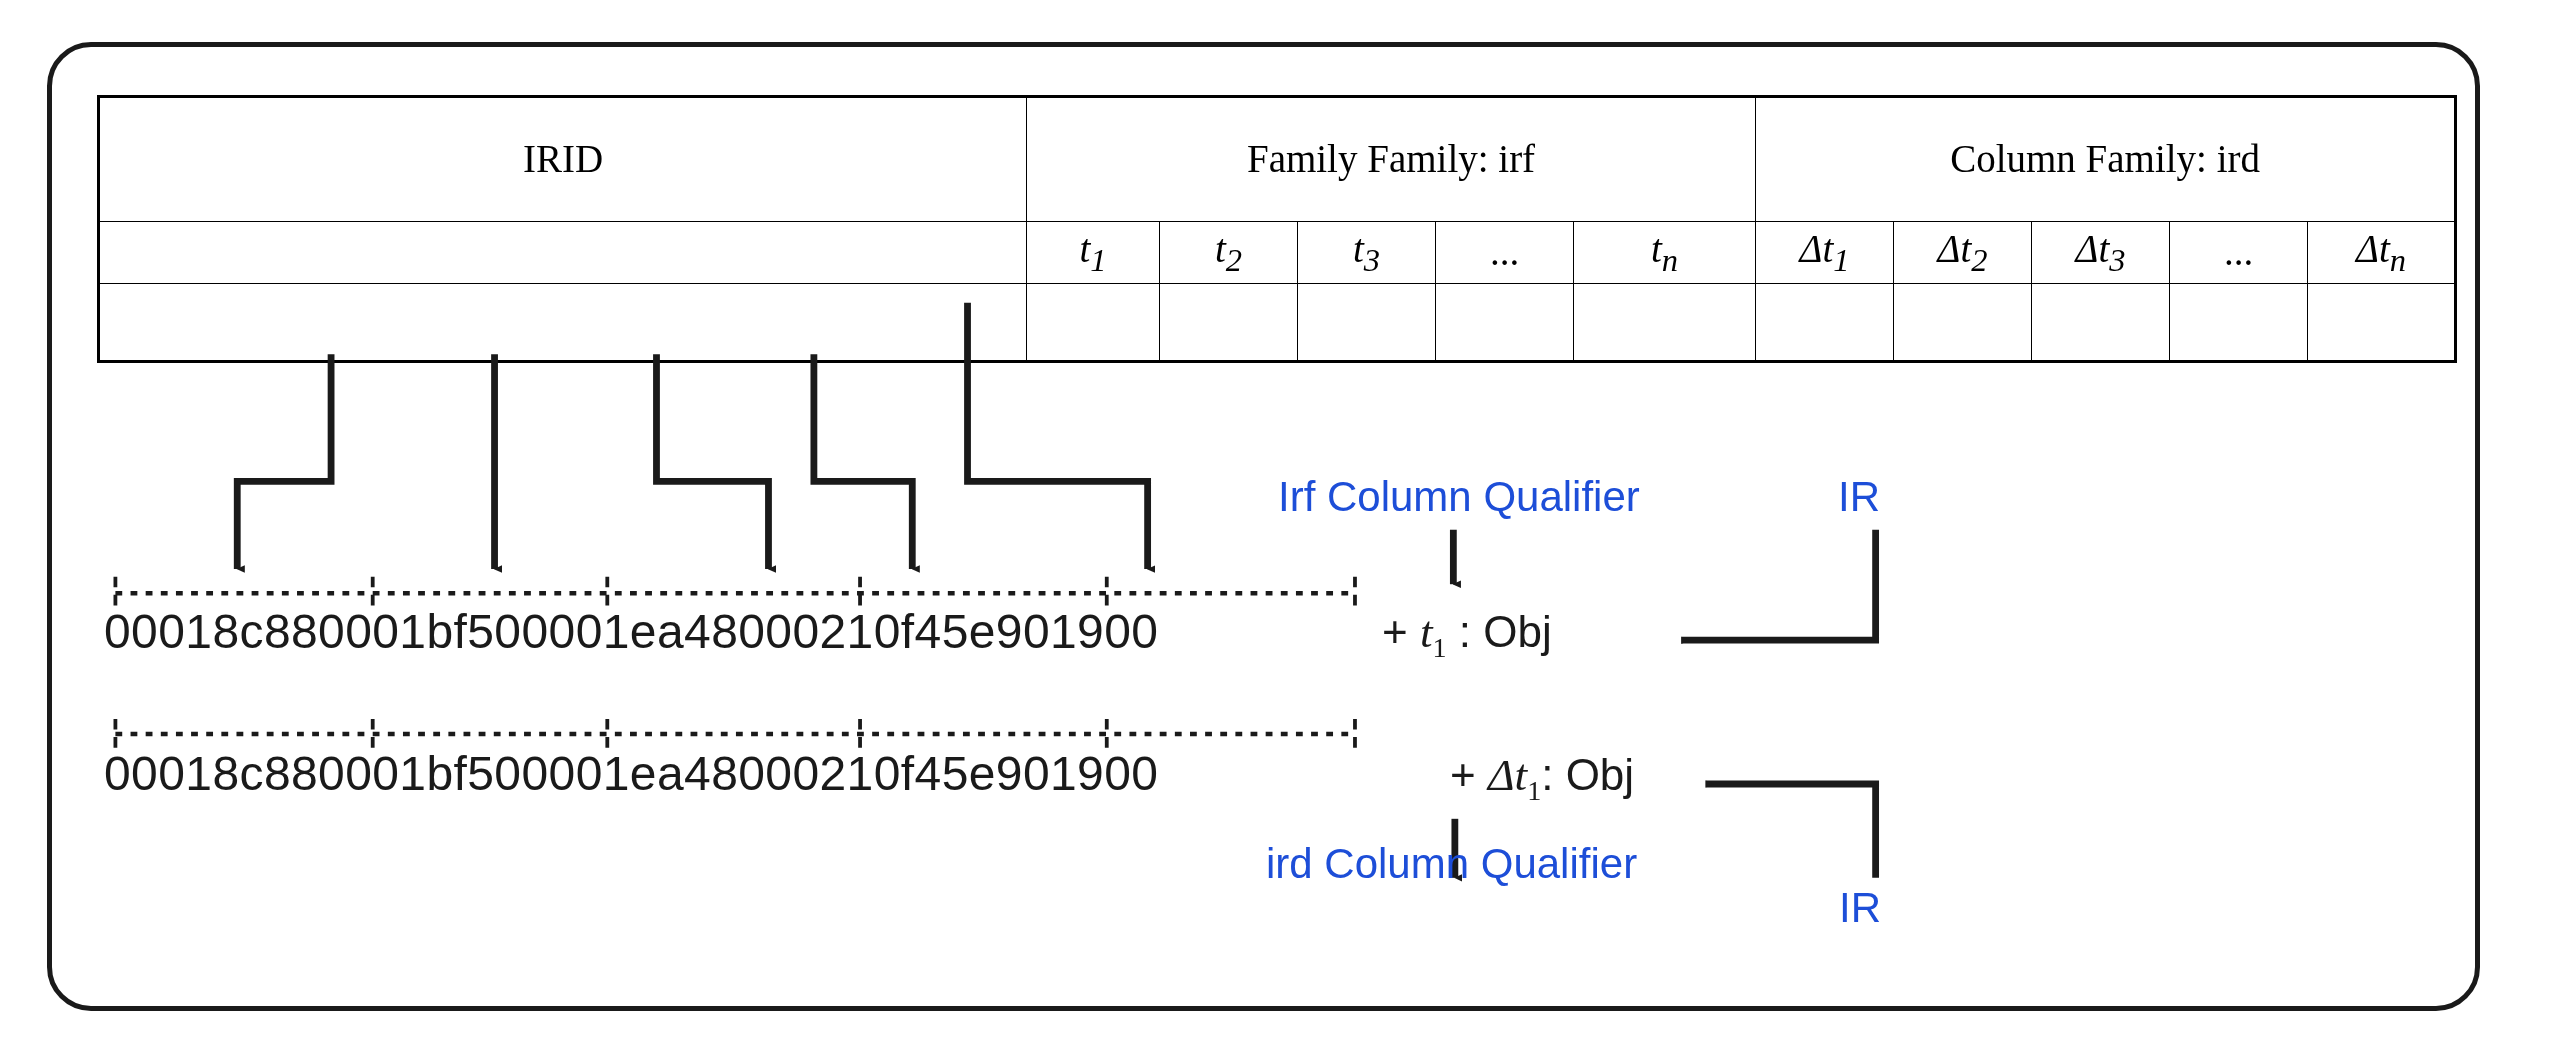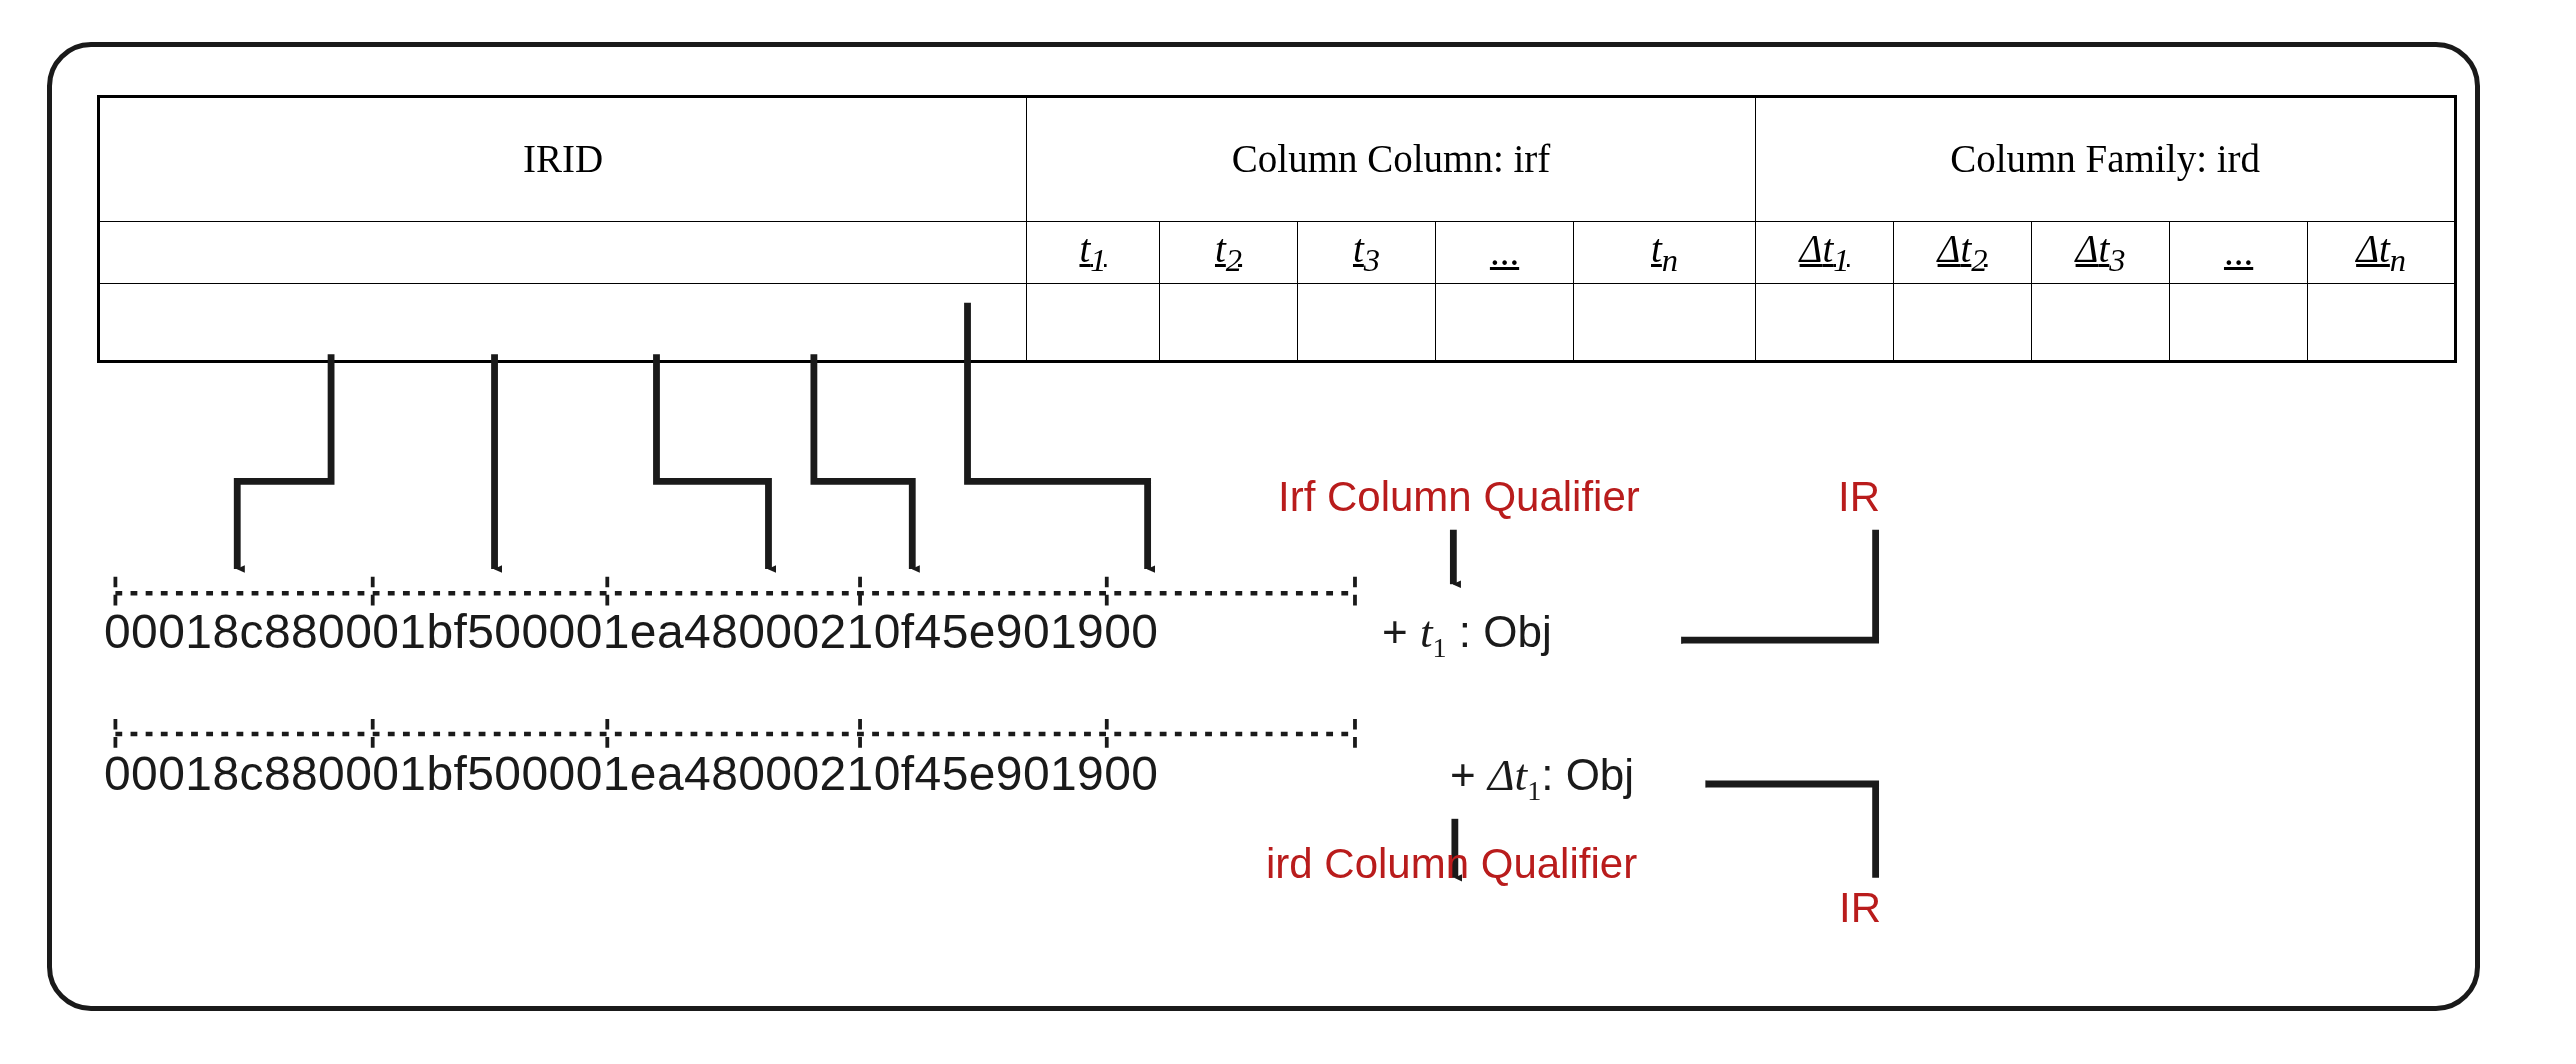--- a/index.html
+++ b/index.html
@@ -53,21 +53,20 @@
   .thick-left   { border-left-width: 3.8px !important; }
   .thick-right  { border-right-width: 3.8px !important; }
 
   td.irid-cell {
     height: 123px;
     font-size: 44px;
   }
   td.tick-cell {
     height: 61px;
     font-size: 38px;
-    text-decoration: underline;
   }
   td.label-cell {
     height: 64px;
     font-size: 42px;
   }
   td.obj-cell {
     height: 64px;
     font-size: 39px;
   }
   td.blank-row-cell {
@@ -124,21 +123,21 @@
   }
   .expr .mathvar { font-family: "Liberation Serif", serif; font-size: 1.03em; }
   #expr-irf { left: 1382px; top: 606px; text-align: right; }
   #expr-ird { left: 1450px; top: 749px; }
 
   
   .annot {
     position: absolute;
     font-family: "Liberation Sans", sans-serif;
     font-size: 42px;
-    color: #b91c1c;
+    color: #1d4ed8;
     white-space: nowrap;
     text-align: right;
   }
   #label-irf-cq { left: 1278px; top: 473px; }
   #label-irf-ir { left: 1838px; top: 473px; }
   #label-ird-cq { left: 1266px; top: 840px; }
   #label-ird-ir { left: 1839px; top: 884px; }
 </style>
 </head>
 <body>
@@ -161,21 +160,21 @@
     <col style="width:138px">
     <col style="width:138px">
     <col style="width:138px">
     <col style="width:138px">
     <col style="width:148px">
   </colgroup>
 
   <tbody>
       <tr>
     <td class="irid-cell thick-top thick-left" colspan="6">IRID</td>
-    <td class="irid-cell thick-top" colspan="5">Column Column: irf</td>
+    <td class="irid-cell thick-top" colspan="5">Family Family: irf</td>
     <td class="irid-cell thick-top thick-right" colspan="5">Column Family: ird</td>
   </tr>
 
   <tr>
     <td class="tick-cell thick-left" colspan="6"></td>
 
     <td class="tick-cell">
       <span class="mathvar">t</span><sub class="mathvar">1</sub>
     </td>
     <td class="tick-cell">

